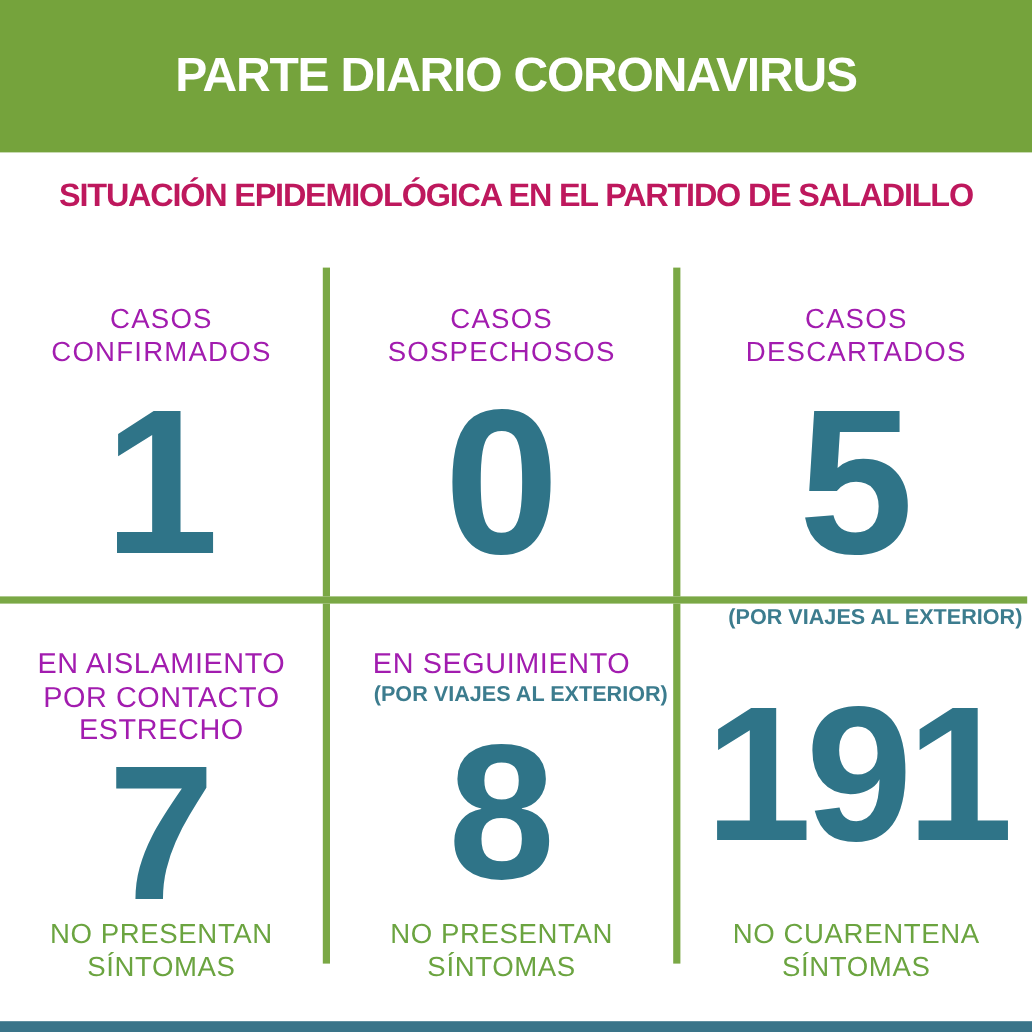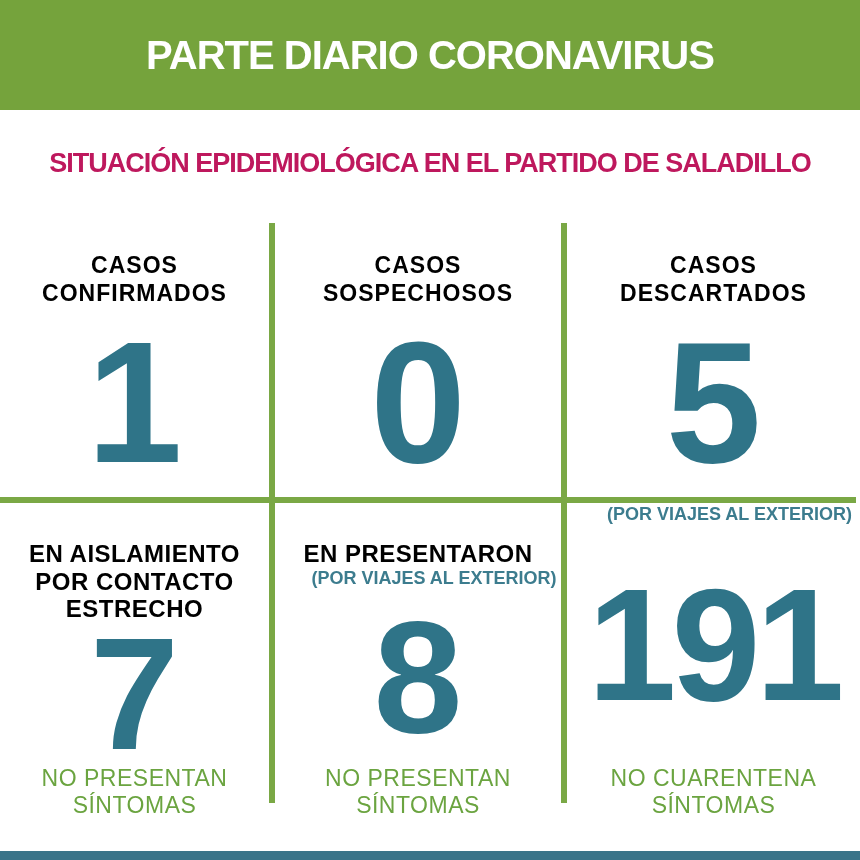--- a/index.html
+++ b/index.html
@@ -11,21 +11,21 @@
     width: 860px;
     height: 860px;
     background: #ffffff;
     overflow: hidden;
   }
 
   
   .header {
     position: absolute;
     left: 0; top: 0;
-    width: 860px; height: 110px;
+    width: 860px; height: 127px;
     background: #75A33C;
     display: flex;
     flex-direction: row;
     align-items: center;
     justify-content: center;
     gap: 2px;
     color: #ffffff;
   }
   .header .line1 {
     display: flex;
@@ -78,23 +78,23 @@
     text-align: center;
   }
   .cell-top    { top: 228px; height: 269px; }
   .cell-bottom { top: 504px; height: 346px; border-radius: 13px; }
   .col1 { left: 0;     width: 269px; }
   .col2 { left: 275px; width: 286px; }
   .col3 { left: 567px; width: 293px; }
 
   .stat-label {
     margin-top: 24px;
-    color: #000000;
+    color: #a21caf;
     font-size: 23px;
-    font-weight: 700;
+    font-weight: 400;
     letter-spacing: 1px;
     line-height: 1.2;
     white-space: pre-line;
   }
   .cell-bottom .stat-label {
     margin-top: 36px;
     font-size: 24px;
     letter-spacing: 0.5px;
     line-height: 1.15;
   }
@@ -176,21 +176,21 @@
     <div class="stat-label">EN AISLAMIENTO
 POR CONTACTO
 ESTRECHO</div>
     <div class="stat-sublabel"></div>
     <div class="stat-value">7</div>
     <div class="stat-note">NO PRESENTAN
 SÍNTOMAS</div>
   </div>
 
   <div class="cell cell-bottom col2">
-    <div class="stat-label">EN PRESENTARON</div>
+    <div class="stat-label">EN SEGUIMIENTO</div>
     <div class="stat-sublabel">(POR VIAJES AL EXTERIOR)</div>
     <div class="stat-value">8</div>
     <div class="stat-note">NO PRESENTAN
 SÍNTOMAS</div>
   </div>
 
   <div class="cell cell-bottom col3">
     <div class="stat-sublabel">(POR VIAJES AL EXTERIOR)</div>
     <div class="stat-value wide">191</div>
     <div class="stat-note">NO CUARENTENA

